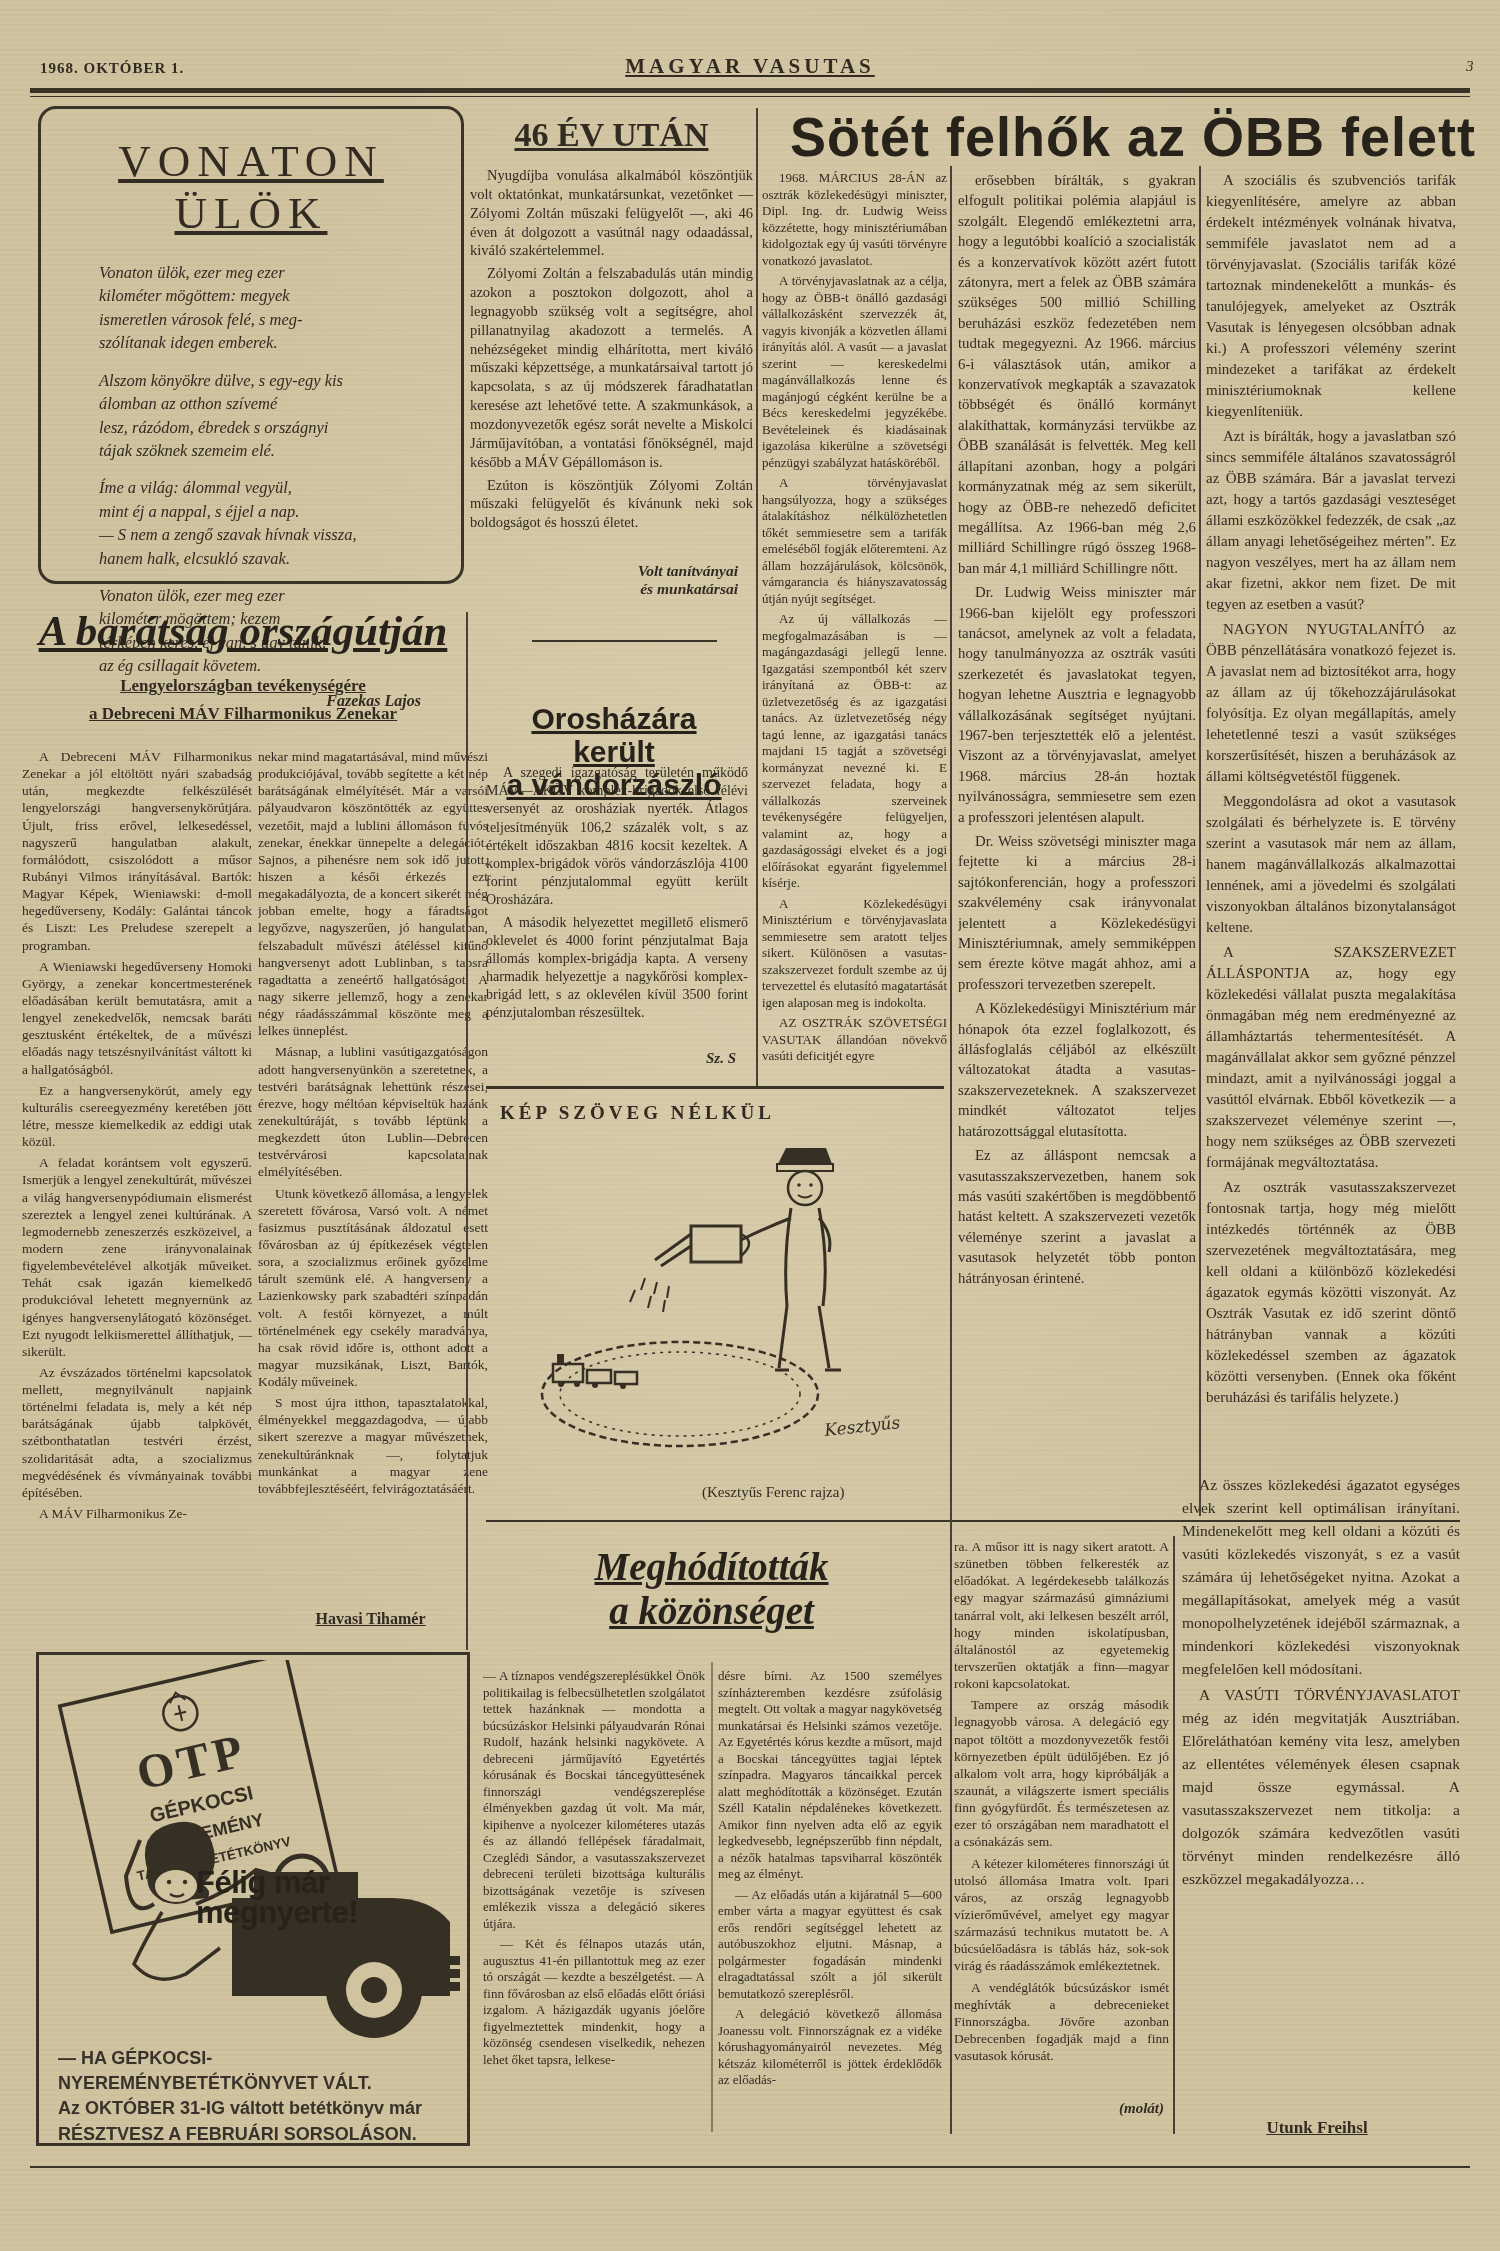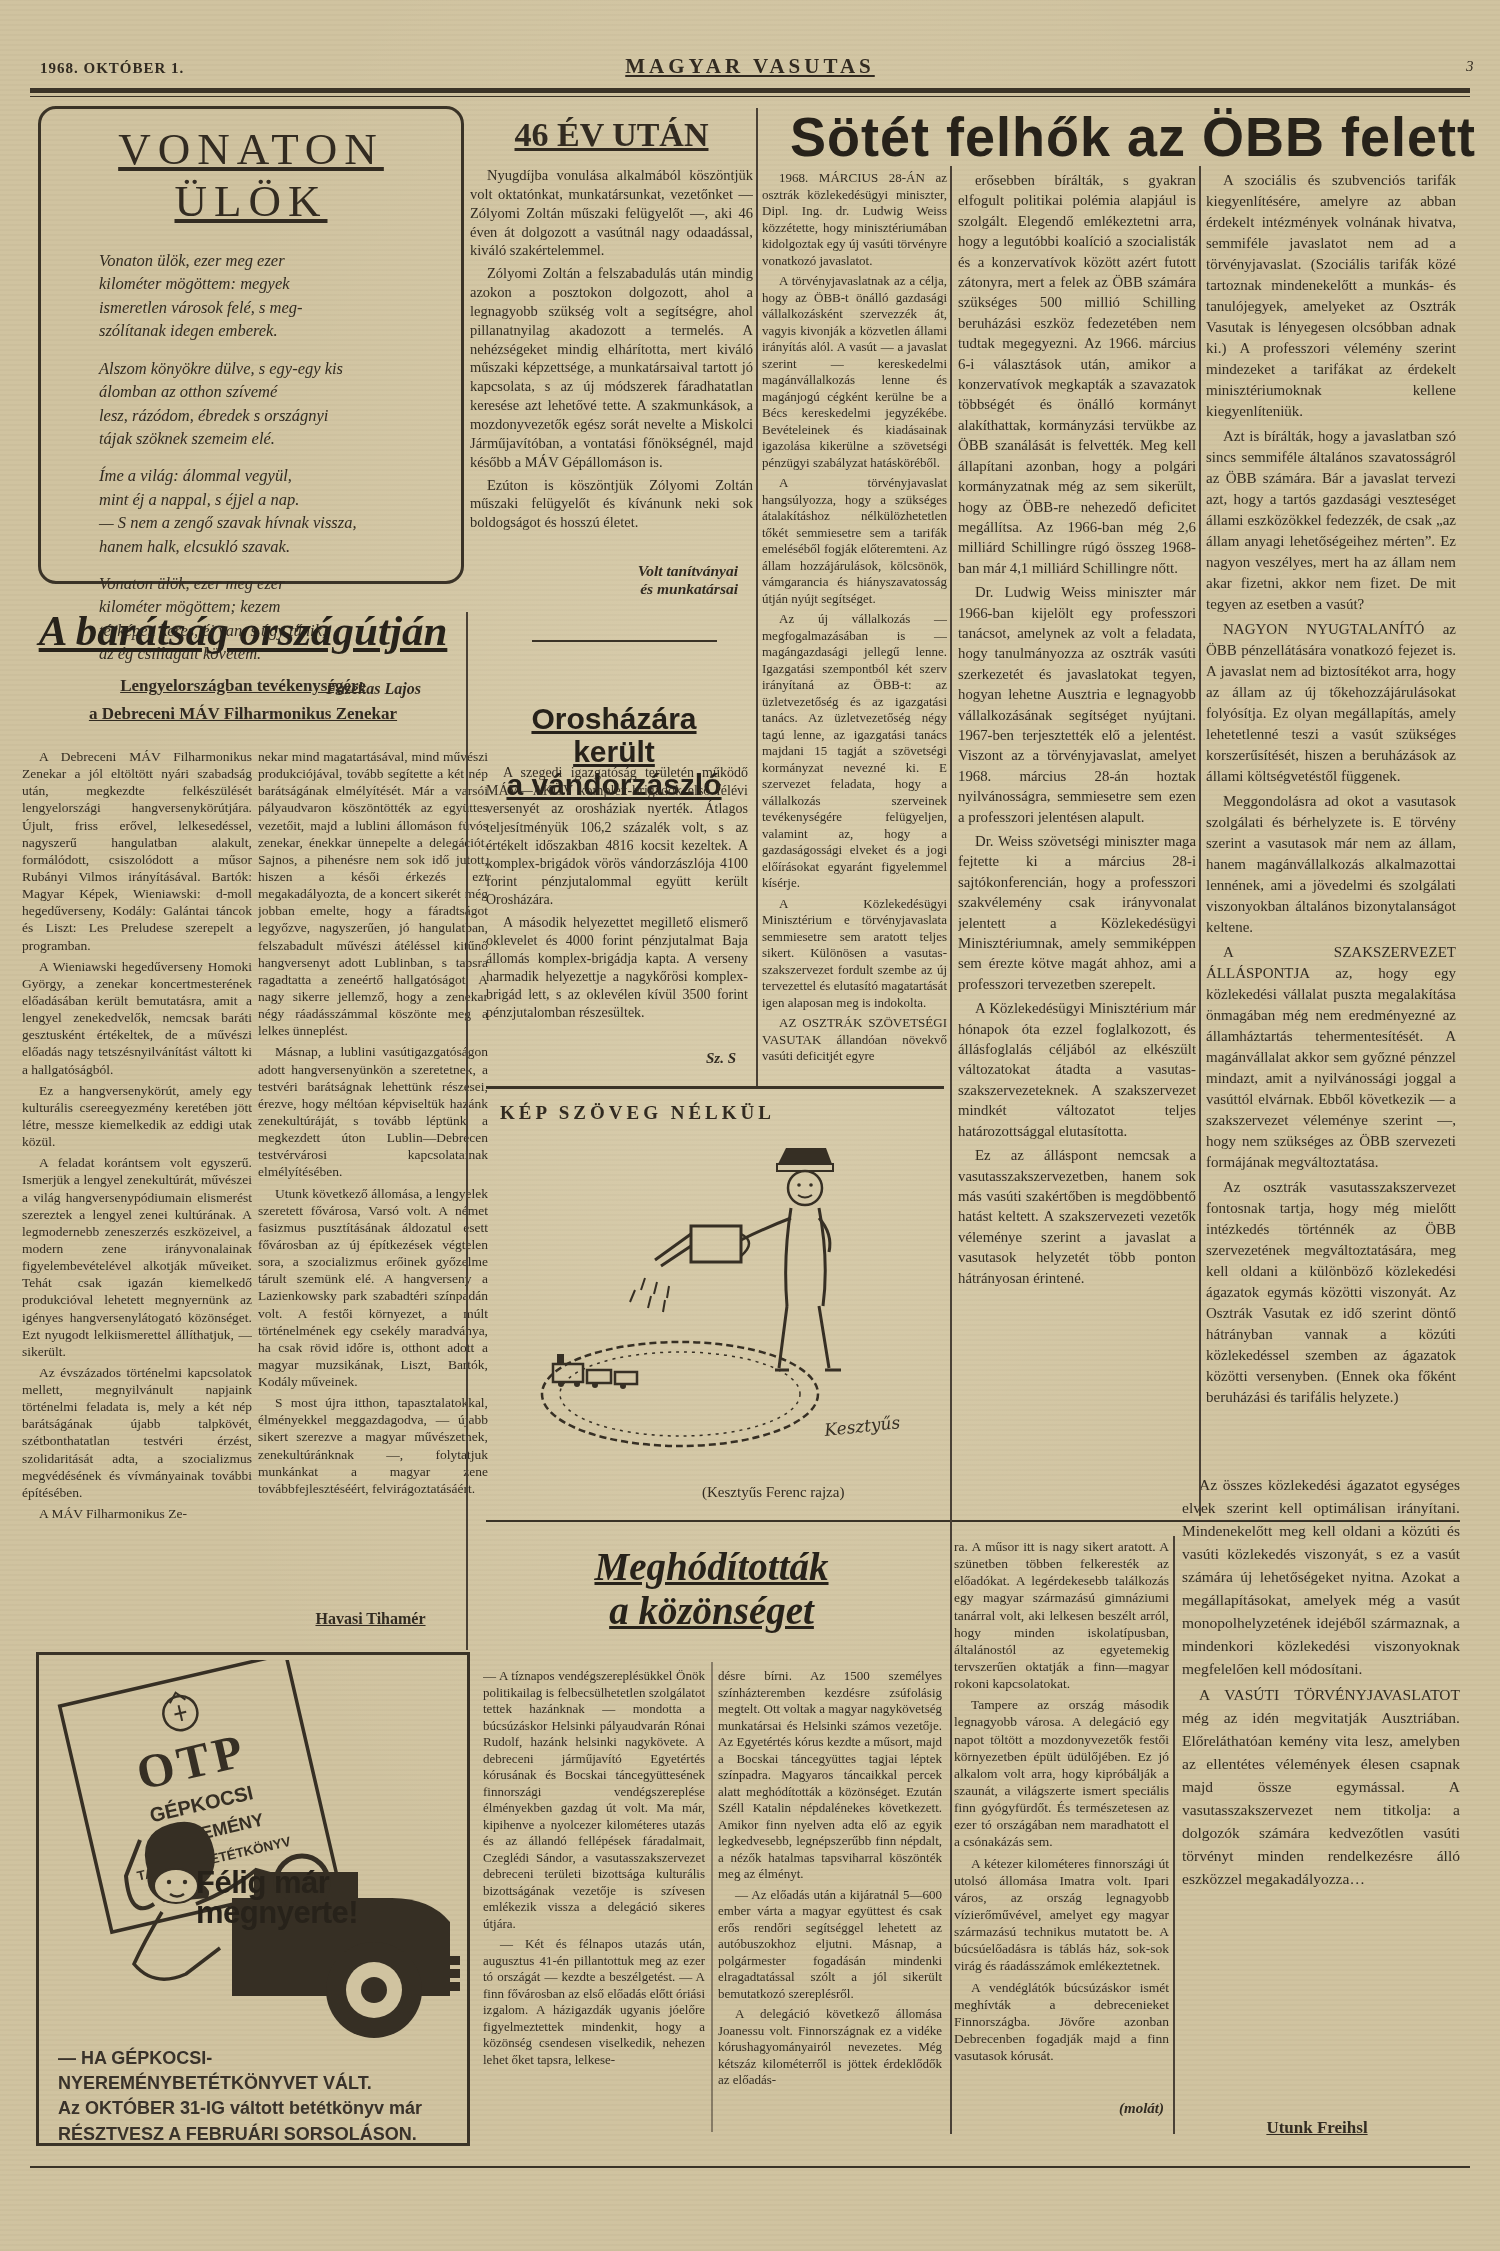--- a/index.html
+++ b/index.html
@@ -49,21 +49,21 @@
 
 <div class="paper">
 
   <div class="abs header-date" style="left:40px;top:60px;">1968. OKTÓBER 1.</div>
   <div class="abs masthead center" style="left:0;top:54px;width:1500px;">MAGYAR VASUTAS</div>
   <div class="abs pagenum" style="left:1466px;top:58px;">3</div>
   <div class="rule-h" style="left:30px;top:88px;width:1440px;height:5px;"></div>
   <div class="rule-h" style="left:30px;top:96px;width:1440px;height:1px;"></div>
 
   <div class="abs poem-box" style="left:38px;top:106px;width:420px;height:472px;">
-    <div class="poem-title center" style="margin-top:14px;">VONATON ÜLÖK</div>
+    <div class="poem-title center" style="margin-top:26px;">VONATON ÜLÖK</div>
     <div style="margin-top:22px;">
       <div class="poem-stanza pre">Vonaton ülök, ezer meg ezer
 kilométer mögöttem: megyek
 ismeretlen városok felé, s meg-
 szólítanak idegen emberek.</div>
       <div class="poem-stanza pre">Alszom könyökre dülve, s egy-egy kis
 álomban az otthon szívemé
 lesz, rázódom, ébredek s országnyi
 tájak szöknek szemeim elé.</div>
       <div class="poem-stanza pre">Íme a világ: álommal vegyül,

